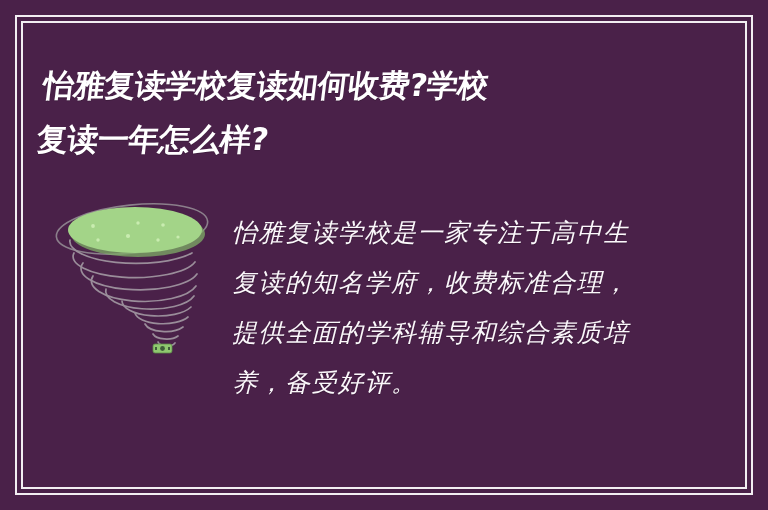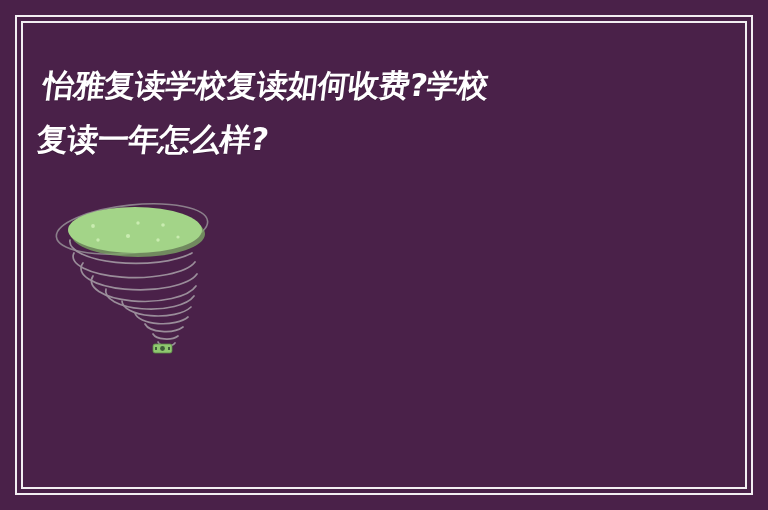--- a/index.html
+++ b/index.html
@@ -127,14 +127,15 @@
 
       <g>
         <rect x="103" y="148" width="19" height="9" rx="2" fill="#8fc86f" stroke="#5e8a49" stroke-width="0.8"></rect>
         <circle cx="112.5" cy="152.5" r="2.4" fill="#3f5e3a"></circle>
         <rect x="105" y="151" width="2" height="3" fill="#3f5e3a"></rect>
         <rect x="118" y="151" width="2" height="3" fill="#3f5e3a"></rect>
       </g>
     </svg>
   </div>
 
+  <div class="body-text">怡雅复读学校是一家专注于高中生复读的知名学府，收费标准合理，提供全面的学科辅导和综合素质培养，备受好评。</div>
 
 </div>
 
 </body></html>

